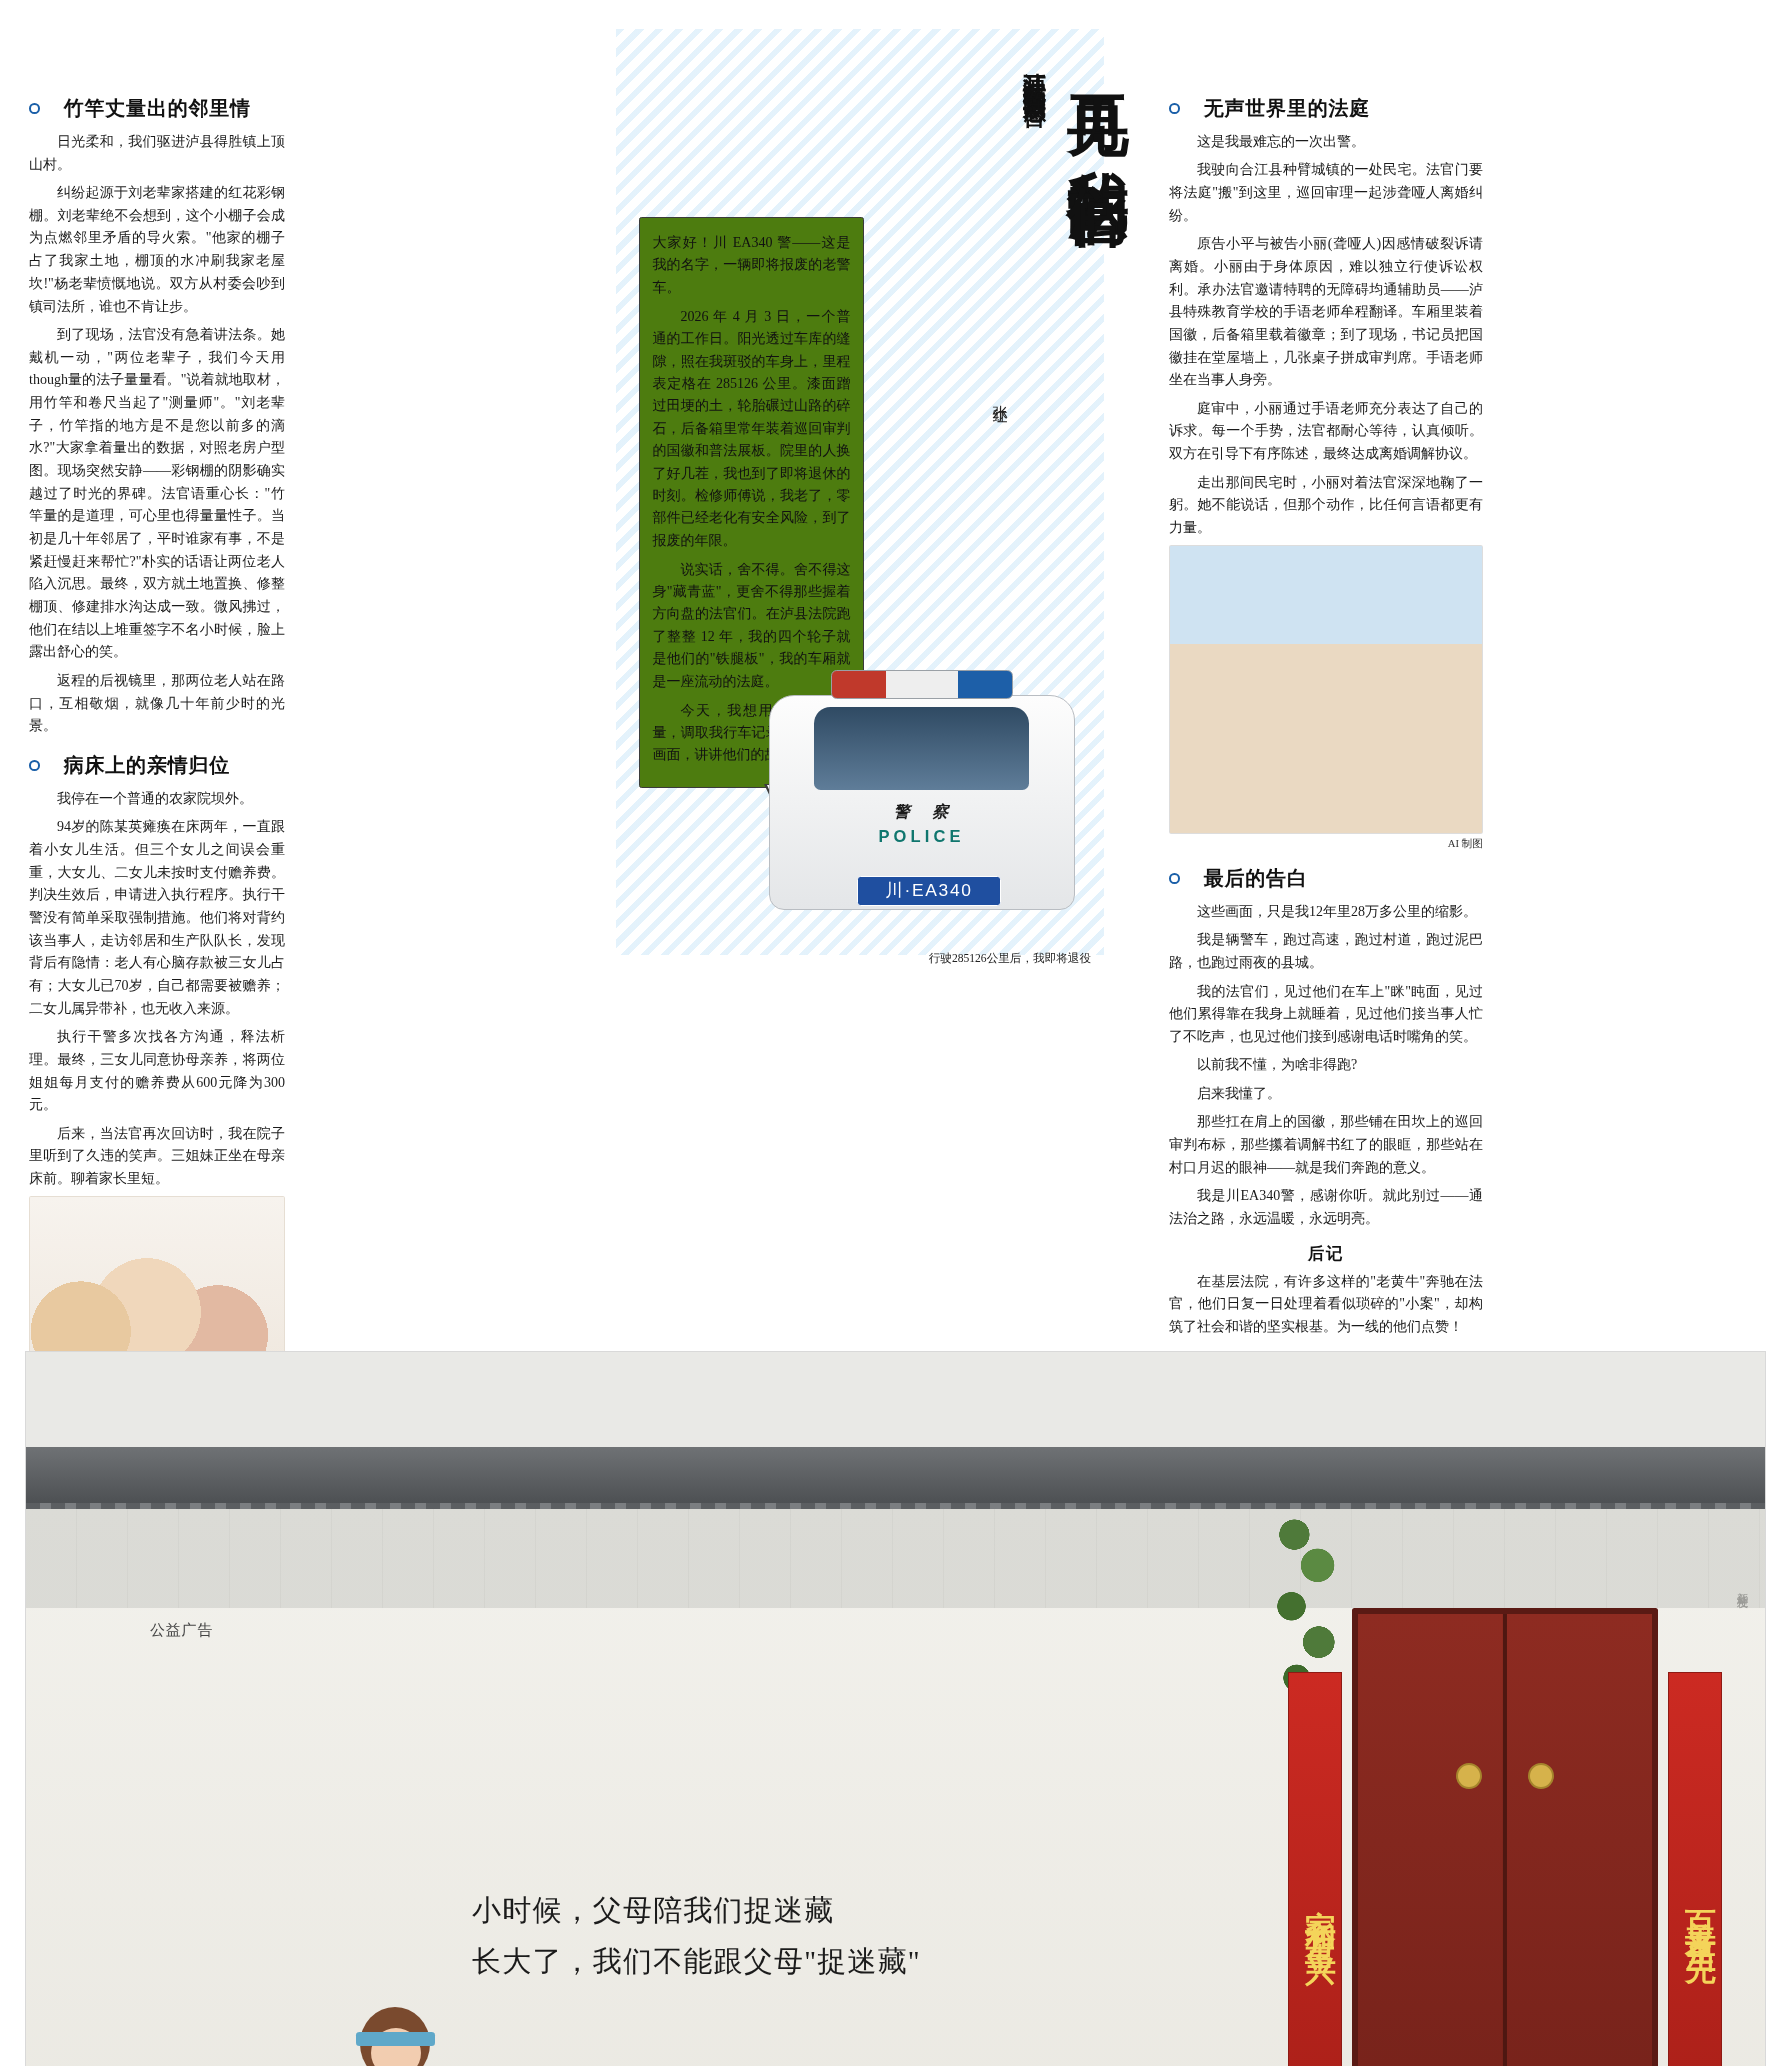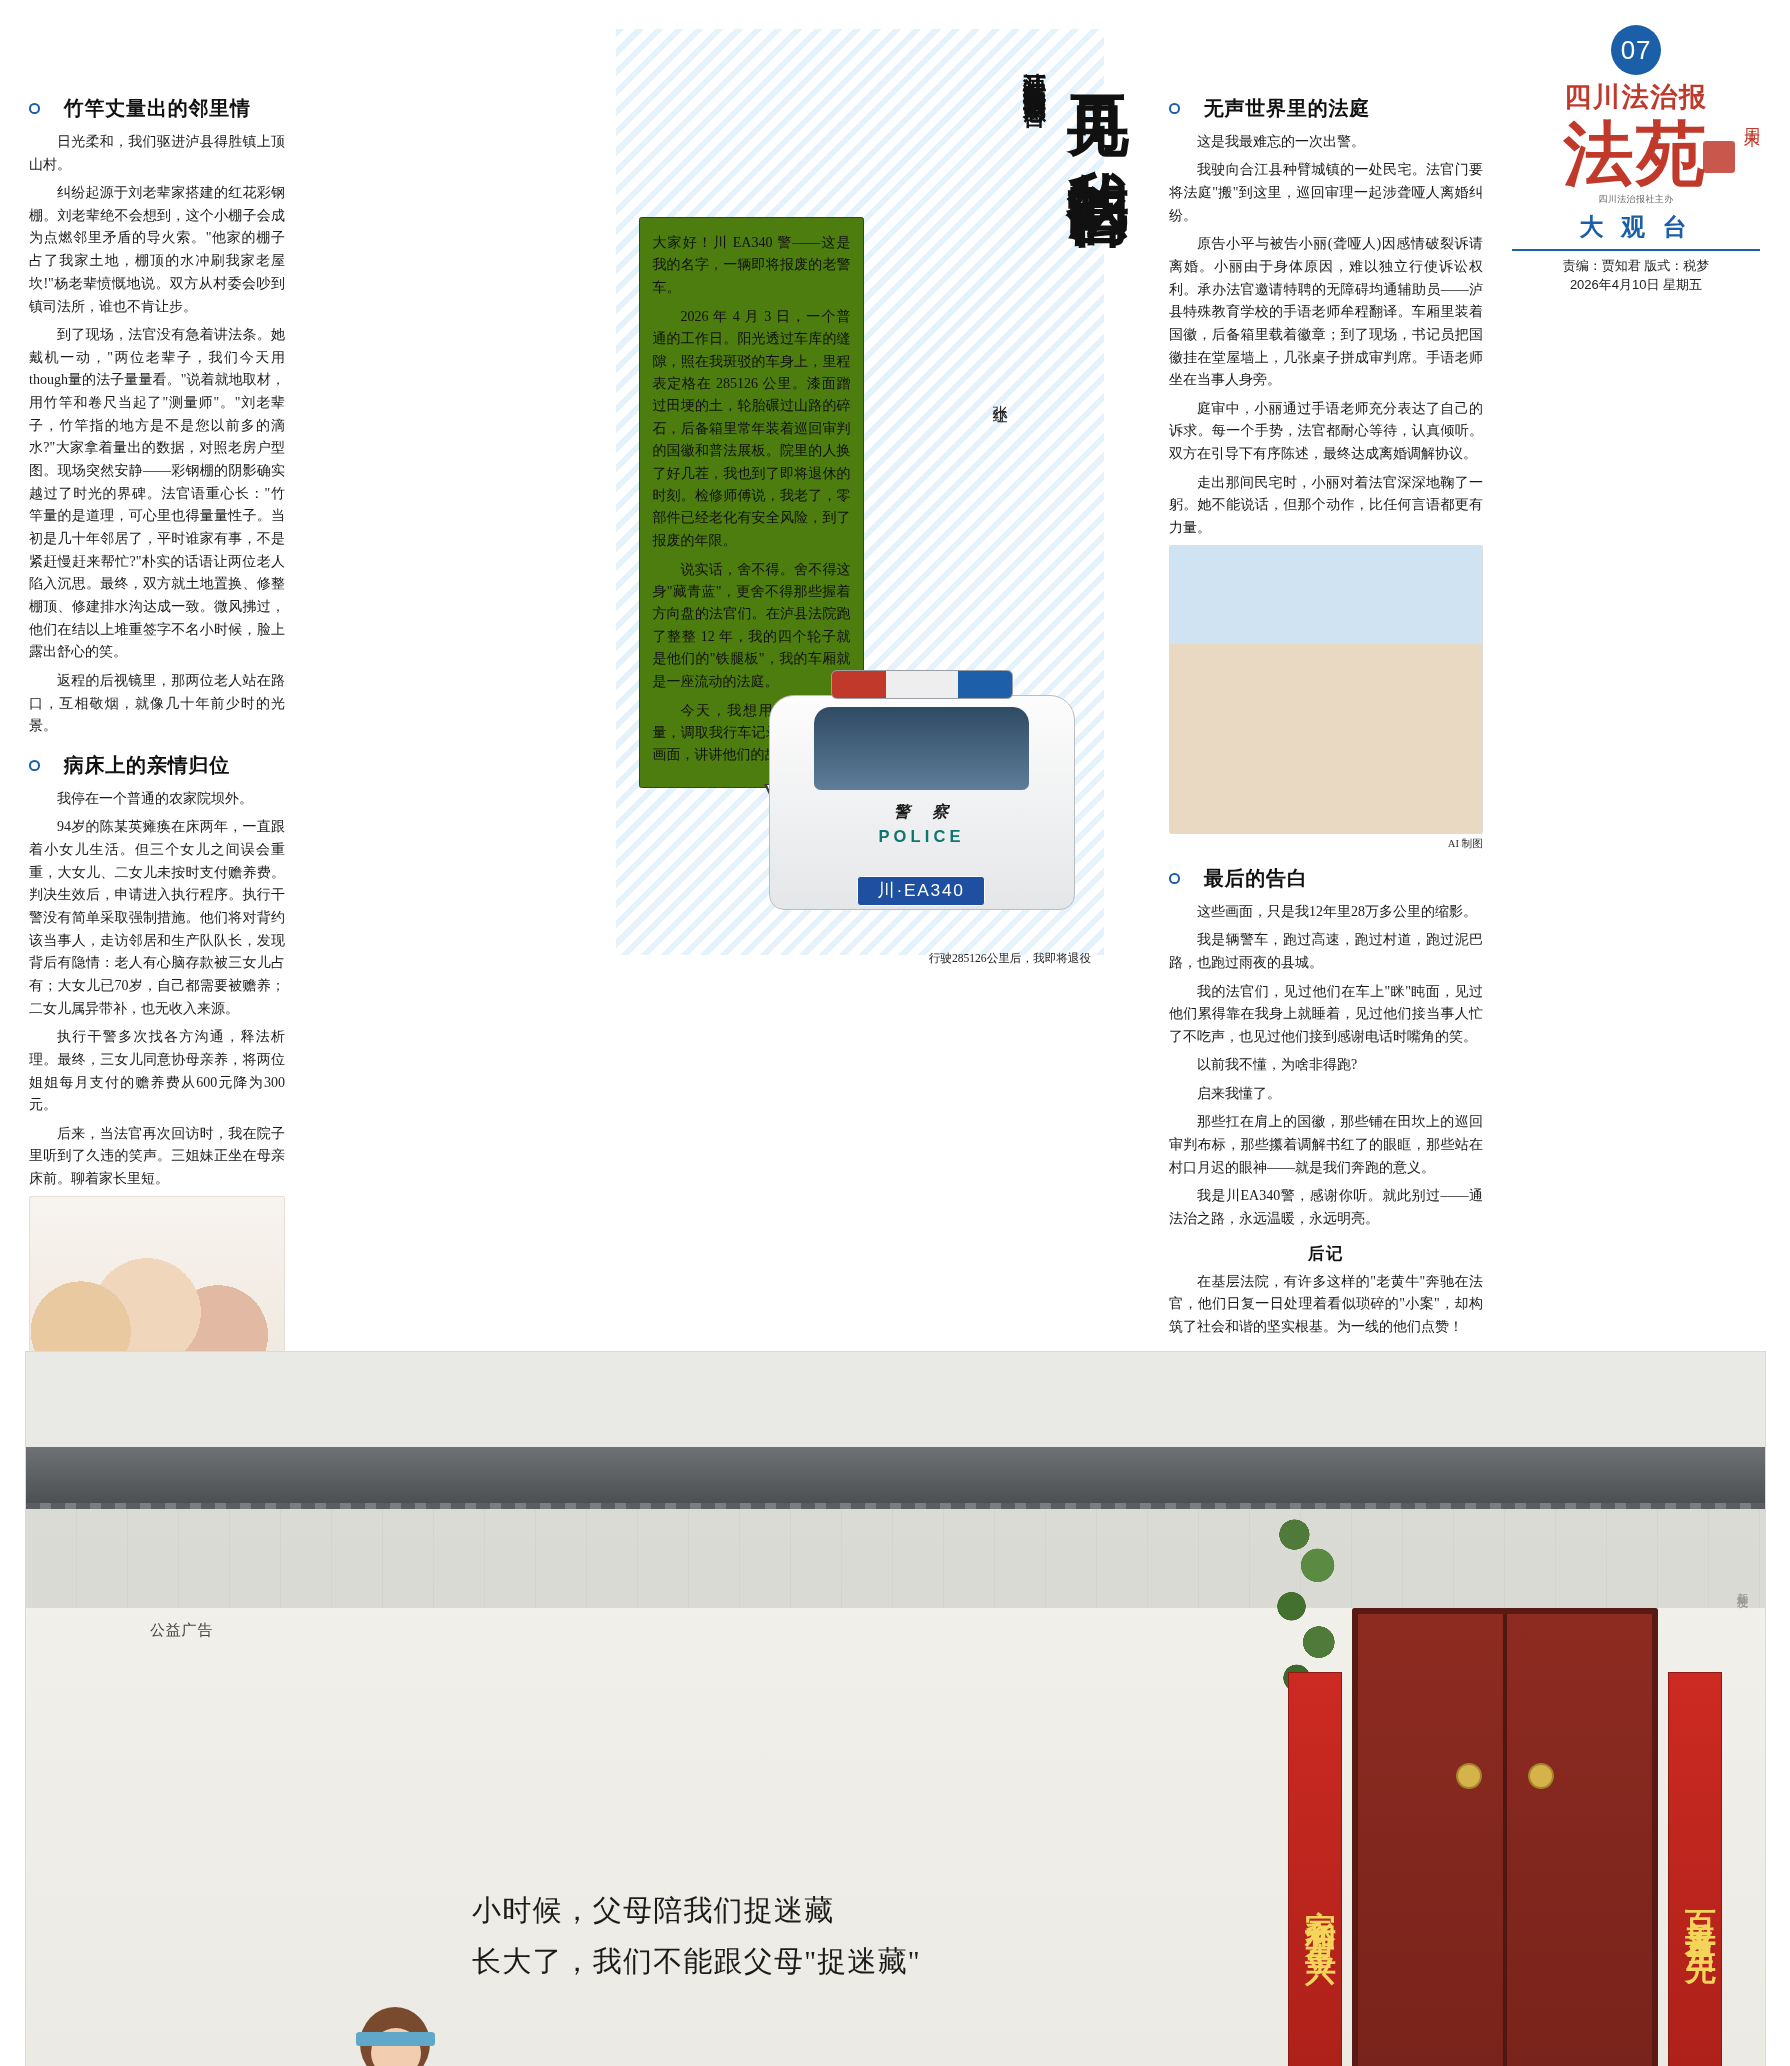--- a/index.html
+++ b/index.html
@@ -290,21 +290,21 @@
     width: 339px;
     text-align: center;
     font-size: 16.5px;
     font-weight: bold;
     letter-spacing: 4.1px;
     color: #0f766e;
     font-family: "Liberation Sans", sans-serif;
   }
   .car .plate {
     position: absolute; left: 105px; top: 231px;
-    width: 128px; height: 30px;
+    width: 144px; height: 30px;
     background: #1f4fa0;
     border: 1.7px solid #fff;
     border-radius: 3.3px;
     color: #fff;
     font-size: 17.4px;
     line-height: 27px;
     text-align: center;
     letter-spacing: 1.7px;
     font-family: "Liberation Sans", sans-serif;
   }
@@ -427,34 +427,20 @@
     writing-mode: vertical-rl; font-size: 11.6px; color:#9a9a96; letter-spacing:1.7px;
   }
 </style>
 </head>
 <body>
 
 <div class="page">
 
   <div class="news-area">
 
-    <div class="masthead">
-      <div class="page-num-circle">07</div>
-      <div style="position:relative;">
-        <div class="mast-top">四川法治报</div>
-        <div class="mast-main">法苑</div>
-        <div class="mast-side">周末</div>
-        <div class="mast-seal"></div>
-      </div>
-      <div class="mast-small-line">四川法治报社主办</div>
-      <div class="mast-sub">大 观 台</div>
-      <div class="mast-rule"></div>
-      <div class="mast-credits">责编：贾知君  版式：税梦</div>
-      <div class="mast-meta">2026年4月10日  星期五</div>
-    </div>
 
     <div class="col" style="left:29px; width:256px;">
 
       <div class="headline">
         <span class="bullet"></span>
         <span class="htxt">竹竿丈量出的邻里情</span>
       </div>
       <p>日光柔和，我们驱进泸县得胜镇上顶山村。</p>
       <p>纠纷起源于刘老辈家搭建的红花彩钢棚。刘老辈绝不会想到，这个小棚子会成为点燃邻里矛盾的导火索。"他家的棚子占了我家土地，棚顶的水冲刷我家老屋坎!"杨老辈愤慨地说。双方从村委会吵到镇司法所，谁也不肯让步。</p>
       <p>到了现场，法官没有急着讲法条。她戴机一动，"两位老辈子，我们今天用though量的法子量量看。"说着就地取材，用竹竿和卷尺当起了"测量师"。"刘老辈子，竹竿指的地方是不是您以前多的滴水?"大家拿着量出的数据，对照老房户型图。现场突然安静——彩钢棚的阴影确实越过了时光的界碑。法官语重心长："竹竿量的是道理，可心里也得量量性子。当初是几十年邻居了，平时谁家有事，不是紧赶慢赶来帮忙?"朴实的话语让两位老人陷入沉思。最终，双方就土地置换、修整棚顶、修建排水沟达成一致。微风拂过，他们在结以上堆重签字不名小时候，脸上露出舒心的笑。</p>

